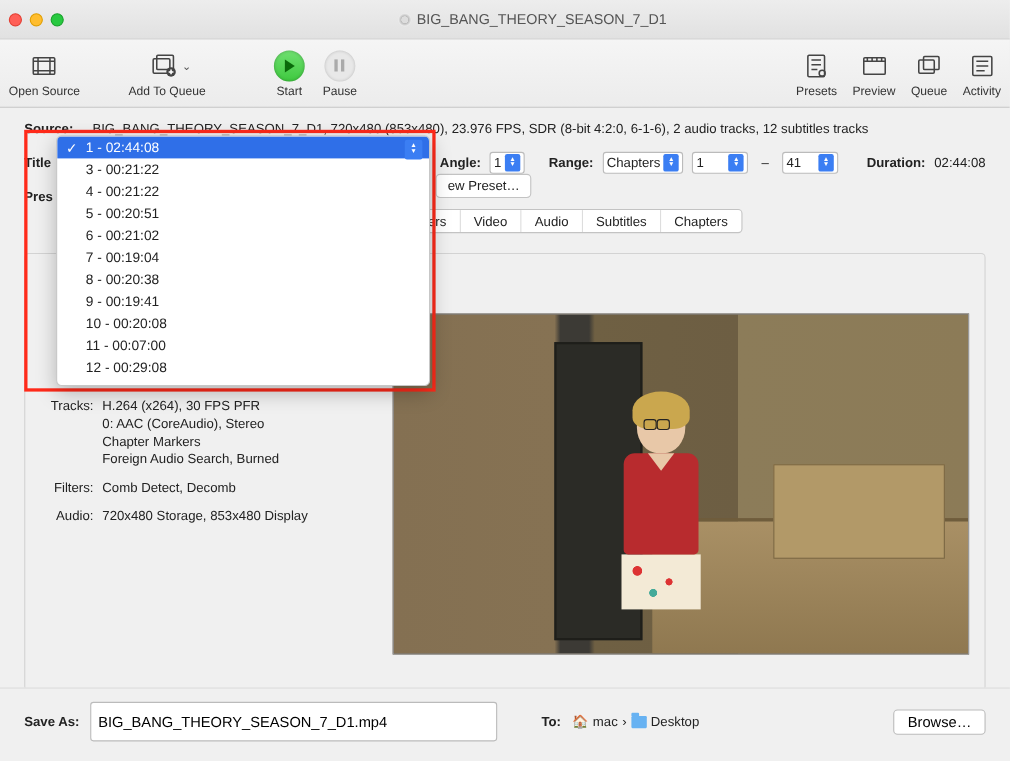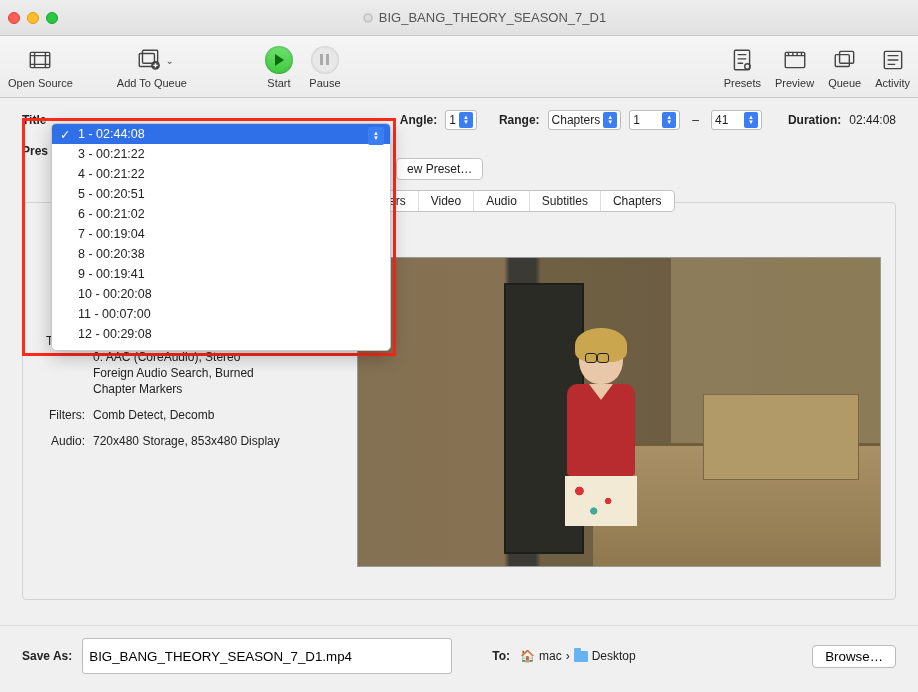--- a/index.html
+++ b/index.html
@@ -132,21 +132,21 @@
             <rect x="3" y="6" width="14" height="12" rx="1"></rect>
             <rect x="6" y="3" width="14" height="12" rx="1"></rect>
             <circle cx="18" cy="17" r="4" fill="#444" stroke="none"></circle>
             <path d="M18 15v4M16 17h4" stroke="#fff"></path>
           </svg>
         <span class="chev">⌄</span>
       </div>
       <span>Add To Queue</span>
     </div>
   </div>
-  <div class="tool-group" style="margin-left:76px;">
+  <div class="tool-group" style="margin-left:60px;">
     <div class="tool-item">
       <div class="tool-icon-box">
           <div class="play-btn">
             <div class="play-tri"></div>
           </div>
         </div>
       <span>Start</span>
     </div>
     <div class="tool-item">
       <div class="tool-icon-box">
@@ -194,20 +194,24 @@
             <rect x="4" y="4" width="16" height="16" rx="1"></rect>
             <path d="M7 8h10M7 12h10M7 16h7"></path>
           </svg>
         </div>
       <span>Activity</span>
     </div>
   </div>
 </div>
 
 <div class="content">
+  <div class="src-row">
+    <span class="lbl">Source:</span>
+    <span>BIG_BANG_THEORY_SEASON_7_D1, 720x480 (853x480), 23.976 FPS, SDR (8-bit 4:2:0, 6-1-6), 2 audio tracks, 12 subtitles tracks</span>
+  </div>
 
   <div class="param-row" style="position:relative;">
     <span class="plabel" style="width:32px">Title</span>
     <span style="width:340px"></span>
     <span class="plabel">Angle:</span>
     <span class="sel">
         <span>1</span>
         <span class="arrows">▲<br>▼</span>
       </span>
     <span class="plabel" style="margin-left:14px">Range:</span>
@@ -233,22 +237,22 @@
   </div>
 
   <div class="mainbox">
     <div class="info-left">
       <div style="height:116px"></div>
       <div class="info-row">
         <div class="ilbl">Tracks:</div>
         <div>
           <div>H.264 (x264), 30 FPS PFR</div>
           <div>0: AAC (CoreAudio), Stereo</div>
+          <div>Chapter Markers</div>
           <div>Foreign Audio Search, Burned</div>
-          <div>Chapter Markers</div>
         </div>
       </div>
       <div class="info-row">
         <div class="ilbl">Filters:</div>
         <div>Comb Detect, Decomb</div>
       </div>
       <div class="info-row">
         <div class="ilbl">Audio:</div>
         <div>720x480 Storage, 853x480 Display</div>
       </div>

